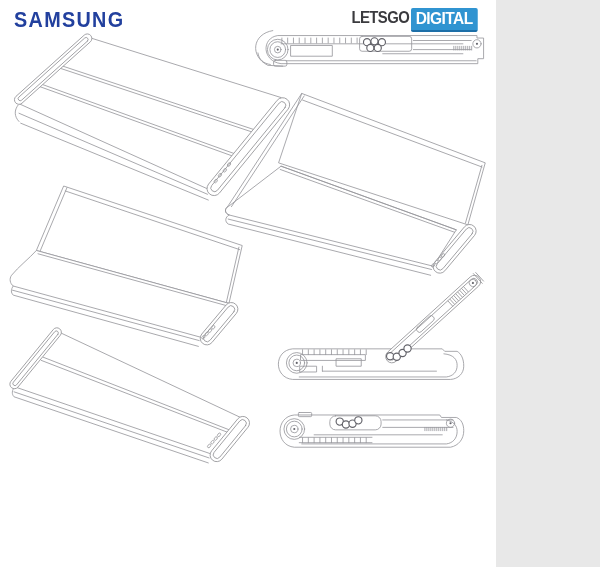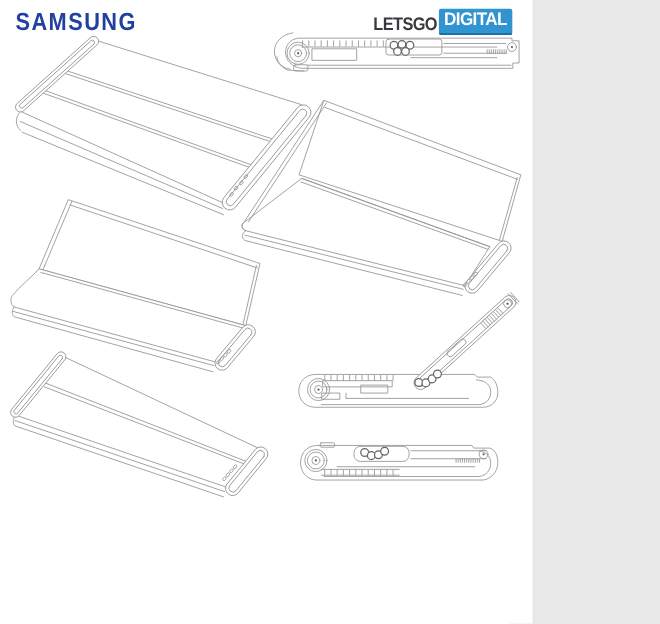--- a/index.html
+++ b/index.html
@@ -1,28 +1,28 @@
 <!DOCTYPE html>
 <html style="--samsung-blue: #22409e; --badge-blue: #3094d1; --watermark-dark: #3a3a3e; --title-color: #121212; --line-gray: #97979b; --roller-gray: #63636a; --background: #ffffff;"><head>
 <meta charset="utf-8">
 <style>
   :root{
     --samsung-blue:#22409e; --badge-blue:#3094d1; --watermark-dark:#3a3a3e;
     --title-color:#121212; --line-gray:#97979b; --roller-gray:#63636a; --background:#ffffff;
   }
   html,body{margin:0;padding:0;background:#e8e8e8;}
   .canvas{position:relative;width:484px;height:567px;background:var(--background);
-    font-family:"Liberation Sans","DejaVu Sans",sans-serif;overflow:hidden;}
+    font-family:"Liberation Sans","DejaVu Sans",sans-serif;overflow:hidden;padding-left:12px;}
   .header{position:absolute;left:0;top:0;right:0;height:40px;display:flex;align-items:center;
     padding:0 14px;box-sizing:border-box;z-index:2;}
   .brand{color:var(--samsung-blue);font-weight:bold;font-size:22.5px;letter-spacing:1.5px;
     display:inline-block;transform:scaleX(0.88);transform-origin:left center;}
   .title{position:absolute;left:50%;top:50%;transform:translate(-50%,-50%);
     font-size:13px;font-weight:bold;letter-spacing:0.2px;color:var(--title-color);white-space:nowrap;}
-  .watermark{margin-left:auto;display:flex;align-items:flex-end;font-weight:bold;font-size:16.5px;}
+  .watermark{margin-left:auto;display:flex;align-items:flex-start;font-weight:bold;font-size:16.5px;}
   .wm-left{color:var(--watermark-dark);display:inline-block;transform:scaleX(0.9);
     transform-origin:right center;letter-spacing:-0.6px;}
   .wm-badge{background:var(--badge-blue);color:#fff;padding:1px 5px 2px;margin-left:2px;
     border-radius:2px;display:inline-block;letter-spacing:-0.6px;transform:scaleX(0.94);
     transform-origin:left center;border-bottom:2px solid #1d6fa8;}
   .art{position:absolute;inset:0;z-index:1;}
   .ln{fill:none;stroke:var(--line-gray);stroke-width:1;stroke-linecap:round;stroke-linejoin:round;}
   .fw{fill:#fff;stroke:var(--line-gray);stroke-width:1;stroke-linejoin:round;}
   .roller{fill:#fff;stroke:var(--roller-gray);stroke-width:1.4;}
   .dot{fill:var(--roller-gray);stroke:none;}

